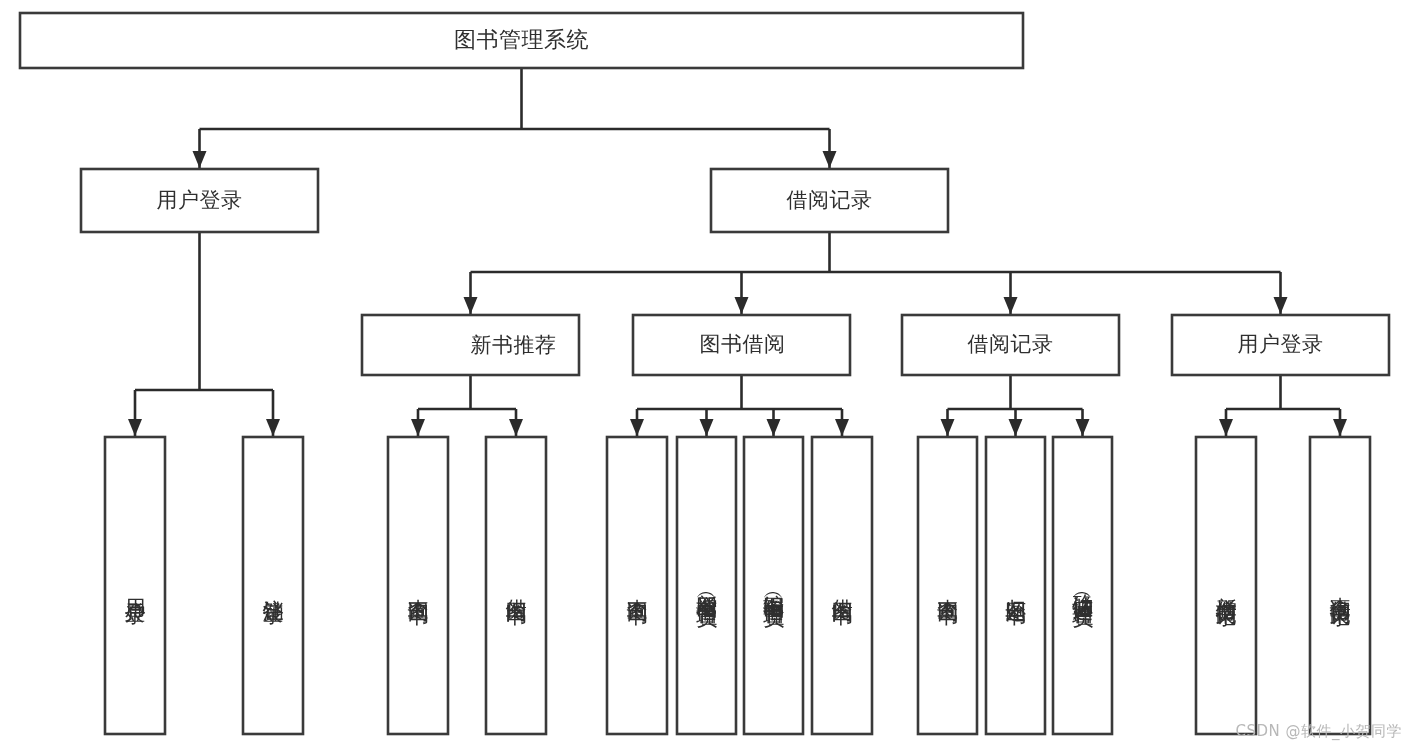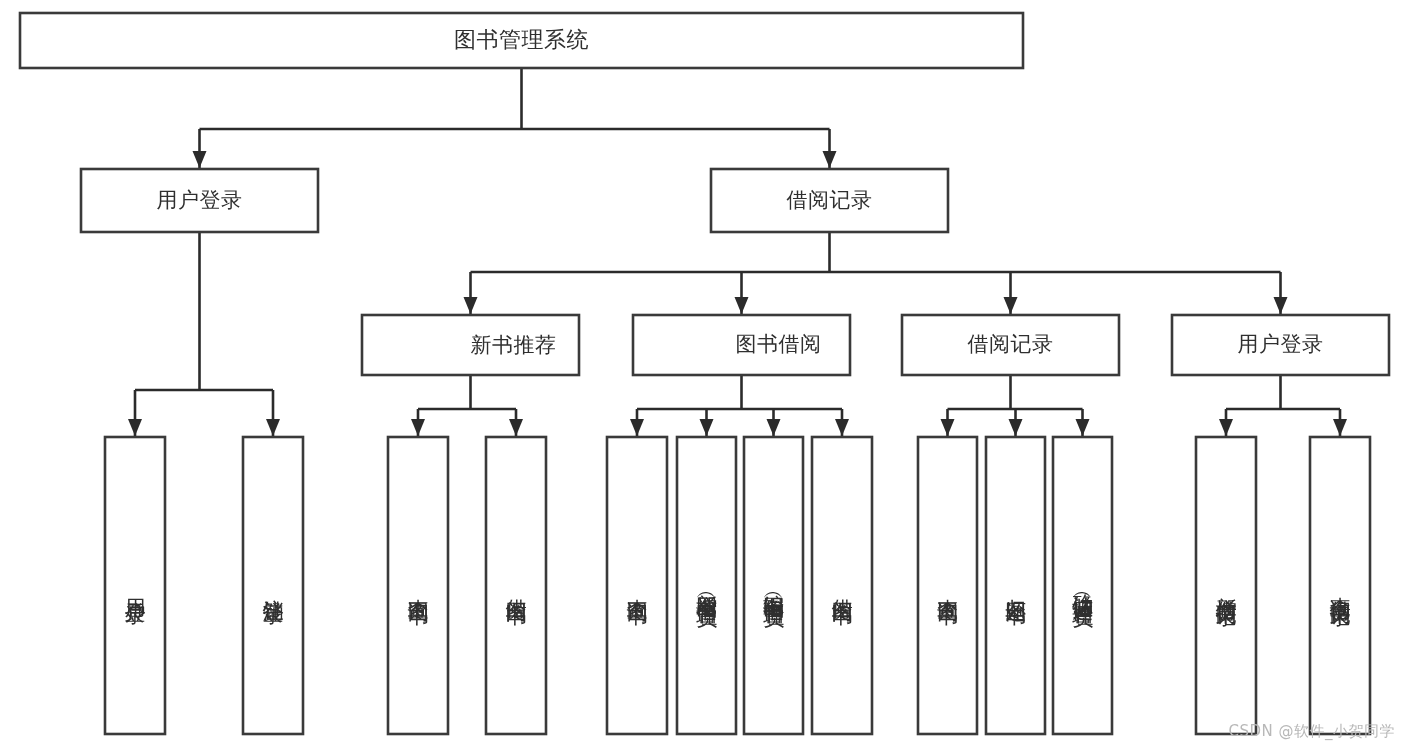--- a/index.html
+++ b/index.html
@@ -68,21 +68,21 @@
     text-orientation: upright;
     font-size: 21px;
     line-height: 1.45;
     letter-spacing: 2px;
     display: flex;
     align-items: center;
     justify-content: center;
   }
   .watermark {
     position: absolute;
-    right: 10px;
+    right: 3px;
     bottom: 6px;
     font-size: 15px;
     color: #b8b8b8;
     letter-spacing: 0.5px;
     white-space: pre;
   }
 </style>
 </head>
 <body>
 
@@ -165,21 +165,21 @@
         <rect class="node-rect" x="1196" y="437" width="60" height="297"></rect>
         <rect class="node-rect" x="1310" y="437" width="60" height="297"></rect>
       </g>
   </svg>
 
   <div id="labels">
       <div class="label horiz root" style="left: 20px; top: 13px; width: 1003px; height: 55px;">图书管理系统</div>
       <div class="label horiz" style="left: 81px; top: 169px; width: 237px; height: 63px;">用户登录</div>
       <div class="label horiz" style="left: 711px; top: 169px; width: 237px; height: 63px;">借阅记录</div>
       <div class="label horiz" style="left: 362px; top: 316px; width: 217px; height: 60px; margin-left: 43px;">新书推荐</div>
-      <div class="label horiz" style="left: 669px; top: 315px; width: 219px; height: 60px;">图书借阅</div>
+      <div class="label horiz" style="left: 633px; top: 315px; width: 219px; height: 60px;">图书借阅</div>
       <div class="label horiz" style="left: 902px; top: 315px; width: 217px; height: 60px;">借阅记录</div>
       <div class="label horiz" style="left: 1172px; top: 315px; width: 217px; height: 60px;">用户登录</div>
       <div class="label vert" style="left: 105px; top: 437px; width: 60px; height: 297px;">用户登录</div>
       <div class="label vert" style="left: 243px; top: 437px; width: 60px; height: 297px;">注销登录</div>
       <div class="label vert" style="left: 388px; top: 437px; width: 60px; height: 297px;">查询图书</div>
       <div class="label vert" style="left: 486px; top: 437px; width: 60px; height: 297px;">借阅图书</div>
       <div class="label vert" style="left: 607px; top: 437px; width: 60px; height: 297px;">查询图书</div>
       <div class="label vert" style="left: 677px; top: 437px; width: 59px; height: 297px;">新增图书（管理员）</div>
       <div class="label vert" style="left: 744px; top: 437px; width: 59px; height: 297px;">编辑图书（管理员）</div>
       <div class="label vert" style="left: 812px; top: 437px; width: 60px; height: 297px;">借阅图书</div>

